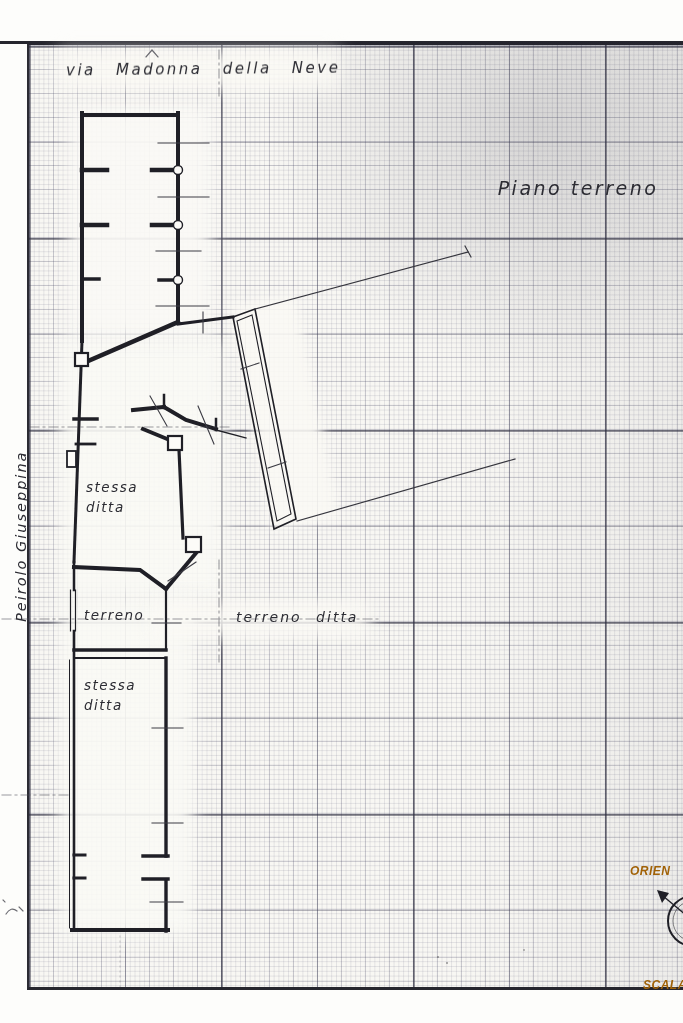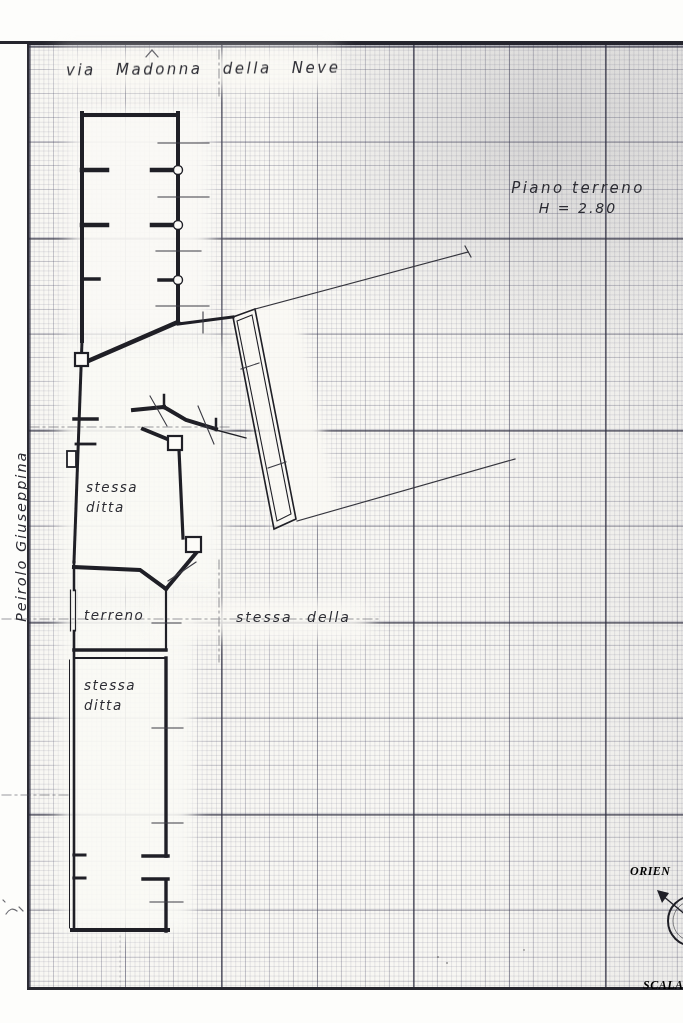--- a/index.html
+++ b/index.html
@@ -53,32 +53,32 @@
   
   svg.plan{position:absolute;left:0;top:0;z-index:5;}
   
   .hand{
     position:absolute;z-index:6;color:#2c2c33;
     font-family:"DejaVu Sans",sans-serif;font-style:italic;
     white-space:nowrap;
   }
   .street{left:66px;top:60px;font-size:15px;letter-spacing:2.5px;word-spacing:13px;transform:rotate(-.6deg);}
   .floor-block{left:492px;top:178px;width:172px;text-align:center;line-height:20px;}
-  .floor-title{font-size:15px;letter-spacing:2.5px;}
+  .floor-title{font-size:19px;letter-spacing:2.5px;}
   .floor-height{font-size:14px;letter-spacing:2px;}
   .owner{left:13px;top:622px;transform:rotate(-90deg);transform-origin:0 0;font-size:14.5px;letter-spacing:2px;}
   .room{width:82px;text-align:left;font-size:13.5px;line-height:20px;letter-spacing:1.5px;}
   .room-upper{left:86px;top:477px;}
   .room-lower{left:84px;top:675px;}
   .garage{left:84px;top:607px;font-size:13.5px;letter-spacing:1.5px;}
   .midlabel{left:236px;top:609px;font-size:14px;letter-spacing:2px;word-spacing:8px;}
   
   .printed{
-    position:absolute;z-index:6;color:#000000;
-    font-family:Liberation Serif, serif;
+    position:absolute;z-index:6;color:#a16207;
+    font-family:Liberation Sans, sans-serif;
     font-style:italic;font-weight:bold;font-size:12px;letter-spacing:.5px;white-space:nowrap;
   }
   .orient{left:630px;top:864px;}
   .scala{left:643px;top:978px;}
 </style>
 </head>
 <body>
 
 <div class="paper"></div>
 <div class="top-border-ext"></div>
@@ -189,33 +189,32 @@
     <circle cx="693" cy="921" r="20" stroke-width=".9" opacity=".6"></circle>
     <path d="M663,896 L693,921" stroke-width="1.4"></path>
     <polygon points="657,890 662,903 669,893" fill="#1f1f26" stroke="none"></polygon>
   </g>
 </svg>
 
 <div class="hand street">via Madonna della Neve</div>
 
 <div class="hand floor-block">
   <div class="floor-title">Piano terreno</div>
-  <div class="floor-height">H = 2.80</div>
 </div>
 
 <div class="hand owner">Peirolo Giuseppina</div>
 
 <div class="hand room room-upper">
   <div>stessa</div>
   <div>ditta</div>
 </div>
 
 <div class="hand garage">terreno</div>
 
-<div class="hand midlabel">stessa della</div>
+<div class="hand midlabel">terreno ditta</div>
 
 <div class="hand room room-lower">
   <div>stessa</div>
   <div>ditta</div>
 </div>
 
 <div class="printed orient">ORIEN</div>
 <div class="printed scala">SCALA</div>
 
 </body></html>

